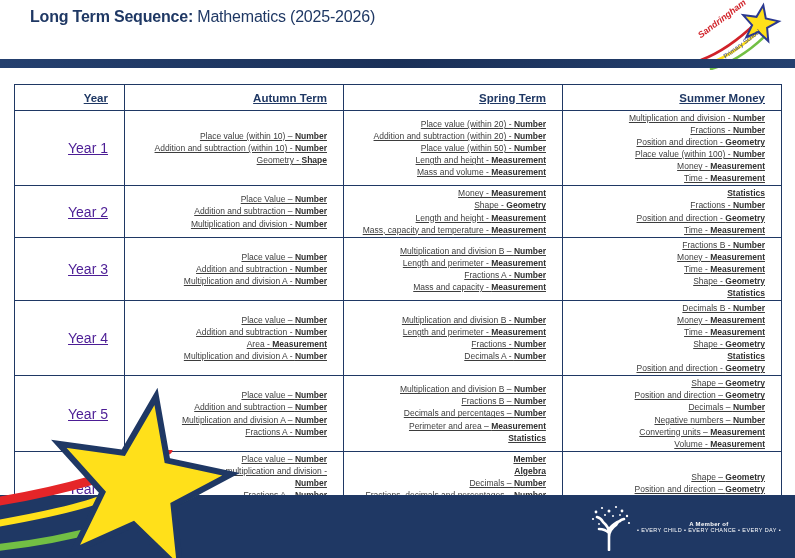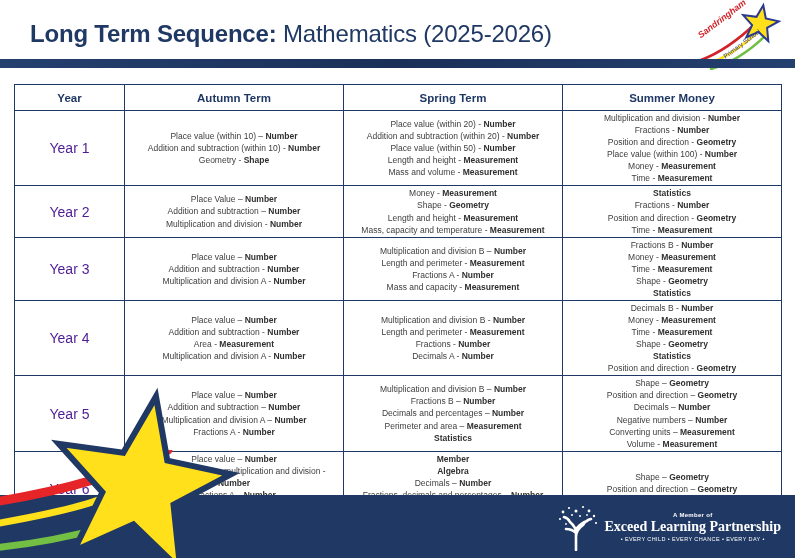--- a/index.html
+++ b/index.html
@@ -2,21 +2,21 @@
 <html style="--navy: #1F3864; --logo-red: #D12229; --logo-blue: #2B3990;"><head>
 <meta charset="utf-8">
 <style>
   html,body{margin:0;padding:0;background:#888;}
   .page{
     position:relative;width:795px;height:558px;background:#ffffff;
     overflow:hidden;font-family:"Liberation Sans",sans-serif;margin:0 auto;
   }
   
   .title{
-    position:absolute;left:30px;top:20px;font-size:24px;color:var(--navy);
+    position:absolute;left:30px;top:8px;font-size:16px;color:var(--navy);
     white-space:nowrap;letter-spacing:-0.2px;
   }
   .title .t-bold{font-weight:bold;}
   .divider{
     position:absolute;left:0;top:59px;width:795px;height:9px;
     background:linear-gradient(90deg,#24406f,#1a3058 50%,#24406f);
   }
   
   .school-logo{position:absolute;right:6px;top:2px;width:96px;height:68px;}
   .school-logo svg{position:absolute;left:0;top:0;}
@@ -29,21 +29,21 @@
     font-size:6.5px;color:var(--logo-blue);white-space:nowrap;
   }
   
   table.curriculum{
     position:absolute;left:14px;top:84px;width:767px;
     border-collapse:collapse;table-layout:fixed;
   }
   table.curriculum col.c-year{width:110px;}
   table.curriculum col.c-term{width:219px;}
   table.curriculum th,table.curriculum td{
-    border:1.5px solid var(--navy);text-align:center;vertical-align:middle;padding:1px 8px;
+    border:1.5px solid var(--navy);text-align:right;vertical-align:middle;padding:1px 16px;text-decoration:underline;
   }
   table.curriculum thead tr{height:26px;}
   table.curriculum th{font-size:11.5px;font-weight:bold;color:var(--navy);}
   td.year-cell{font-size:14px;color:#4c1d95;}
   td.term-cell{font-size:8.5px;color:#3d3d3d;line-height:1.42;}
   td.term-cell b{color:#303030;}
   tbody tr:nth-child(1){height:62px;}
   tbody tr:nth-child(2){height:50px;}
   tbody tr:nth-child(3){height:50px;}
   tbody tr:nth-child(4){height:60px;}
@@ -253,21 +253,20 @@
           <circle cx="4" cy="16" r="1.1"></circle>
             <circle cx="40" cy="20" r="1.1"></circle>
             <circle cx="16" cy="12" r="1.0"></circle>
           <circle cx="24" cy="13" r="1.0"></circle>
             <circle cx="31" cy="12" r="0.9"></circle>
             <circle cx="10" cy="21" r="0.9"></circle>
         </g>
       </svg>
       <div class="partner-text">
         <div class="member-of">A Member of</div>
-        <div class="org-name">Exceed Learning Partnership</div>
         <div class="tagline">• EVERY CHILD • EVERY CHANCE • EVERY DAY •</div>
       </div>
     </div>
   </div>
 
   <svg class="swoosh-svg" width="300" height="108" viewBox="0 0 300 108">
     <path d="M-6 52 C 55 42, 120 26, 168 0" stroke="#E52528" stroke-width="9" fill="none" stroke-linecap="round"></path>
     <path d="M-6 74 C 40 66, 78 58, 104 48" stroke="#FFE01A" stroke-width="7" fill="none" stroke-linecap="round"></path>
     <path d="M-6 98 C 70 90, 145 70, 200 40" stroke="#72BF44" stroke-width="7" fill="none" stroke-linecap="round"></path>
   </svg>

